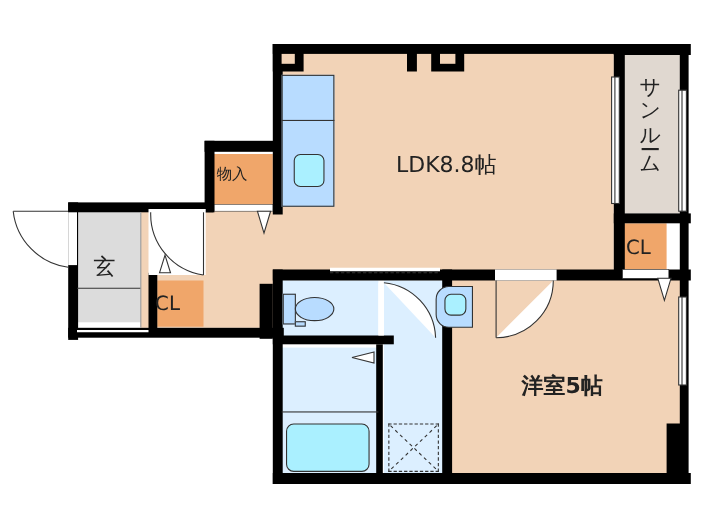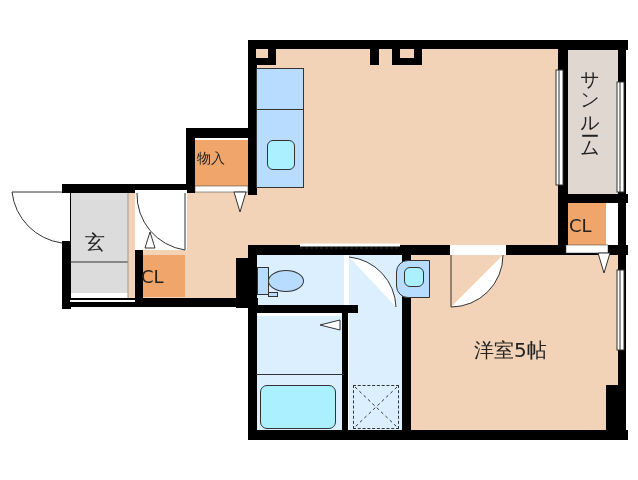--- a/index.html
+++ b/index.html
@@ -117,20 +117,21 @@
     <rect x="617" y="82" width="7" height="110" fill="#fff" stroke="#333" stroke-width="1"></rect>
     <line x1="620" y1="82" x2="620" y2="192" stroke="#333" stroke-width="1"></line>
     <rect x="617" y="270" width="7" height="80" fill="#fff" stroke="#333" stroke-width="1"></rect>
     <line x1="620" y1="270" x2="620" y2="350" stroke="#333" stroke-width="1"></line>
 
     <line x1="70" y1="262" x2="128" y2="262" stroke="#333" stroke-width="1"></line>
     <line x1="128" y1="193" x2="128" y2="298" stroke="#999" stroke-width="1"></line>
     <line x1="70" y1="301" x2="135" y2="301" stroke="#fff" stroke-width="2"></line>
   </svg>
 
-  <div class="label" style="left:474px;top:337px;font-size:20px;">洋室5帖</div>
+  <div class="label" style="left:360px;top:136px;font-size:20px;">LDK8.8帖</div>
+  <div class="label" style="left:474px;top:337px;font-size:20px;font-weight:bold;">洋室5帖</div>
   <div class="label" style="left:578px;top:58px;font-size:19px;writing-mode:vertical-rl;letter-spacing:1px;">サンルーム</div>
   <div class="label" style="left:85px;top:229px;font-size:20px;">玄</div>
   <div class="label" style="left:197px;top:150px;font-size:14px;">物入</div>
   <div class="label" style="left:141px;top:266px;font-size:18px;">CL</div>
   <div class="label" style="left:569px;top:215px;font-size:18px;">CL</div>
 
 </div>
 
 </body></html>

